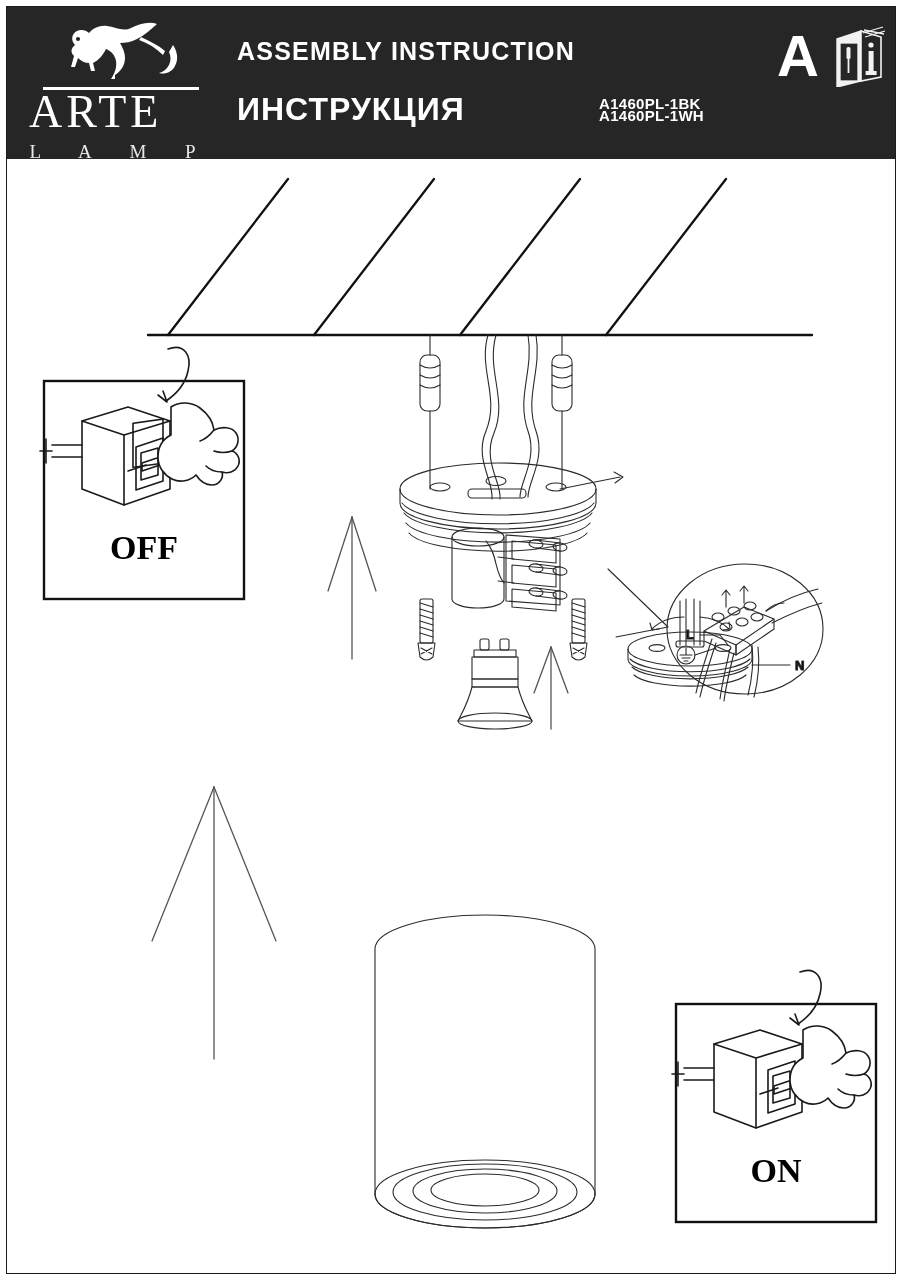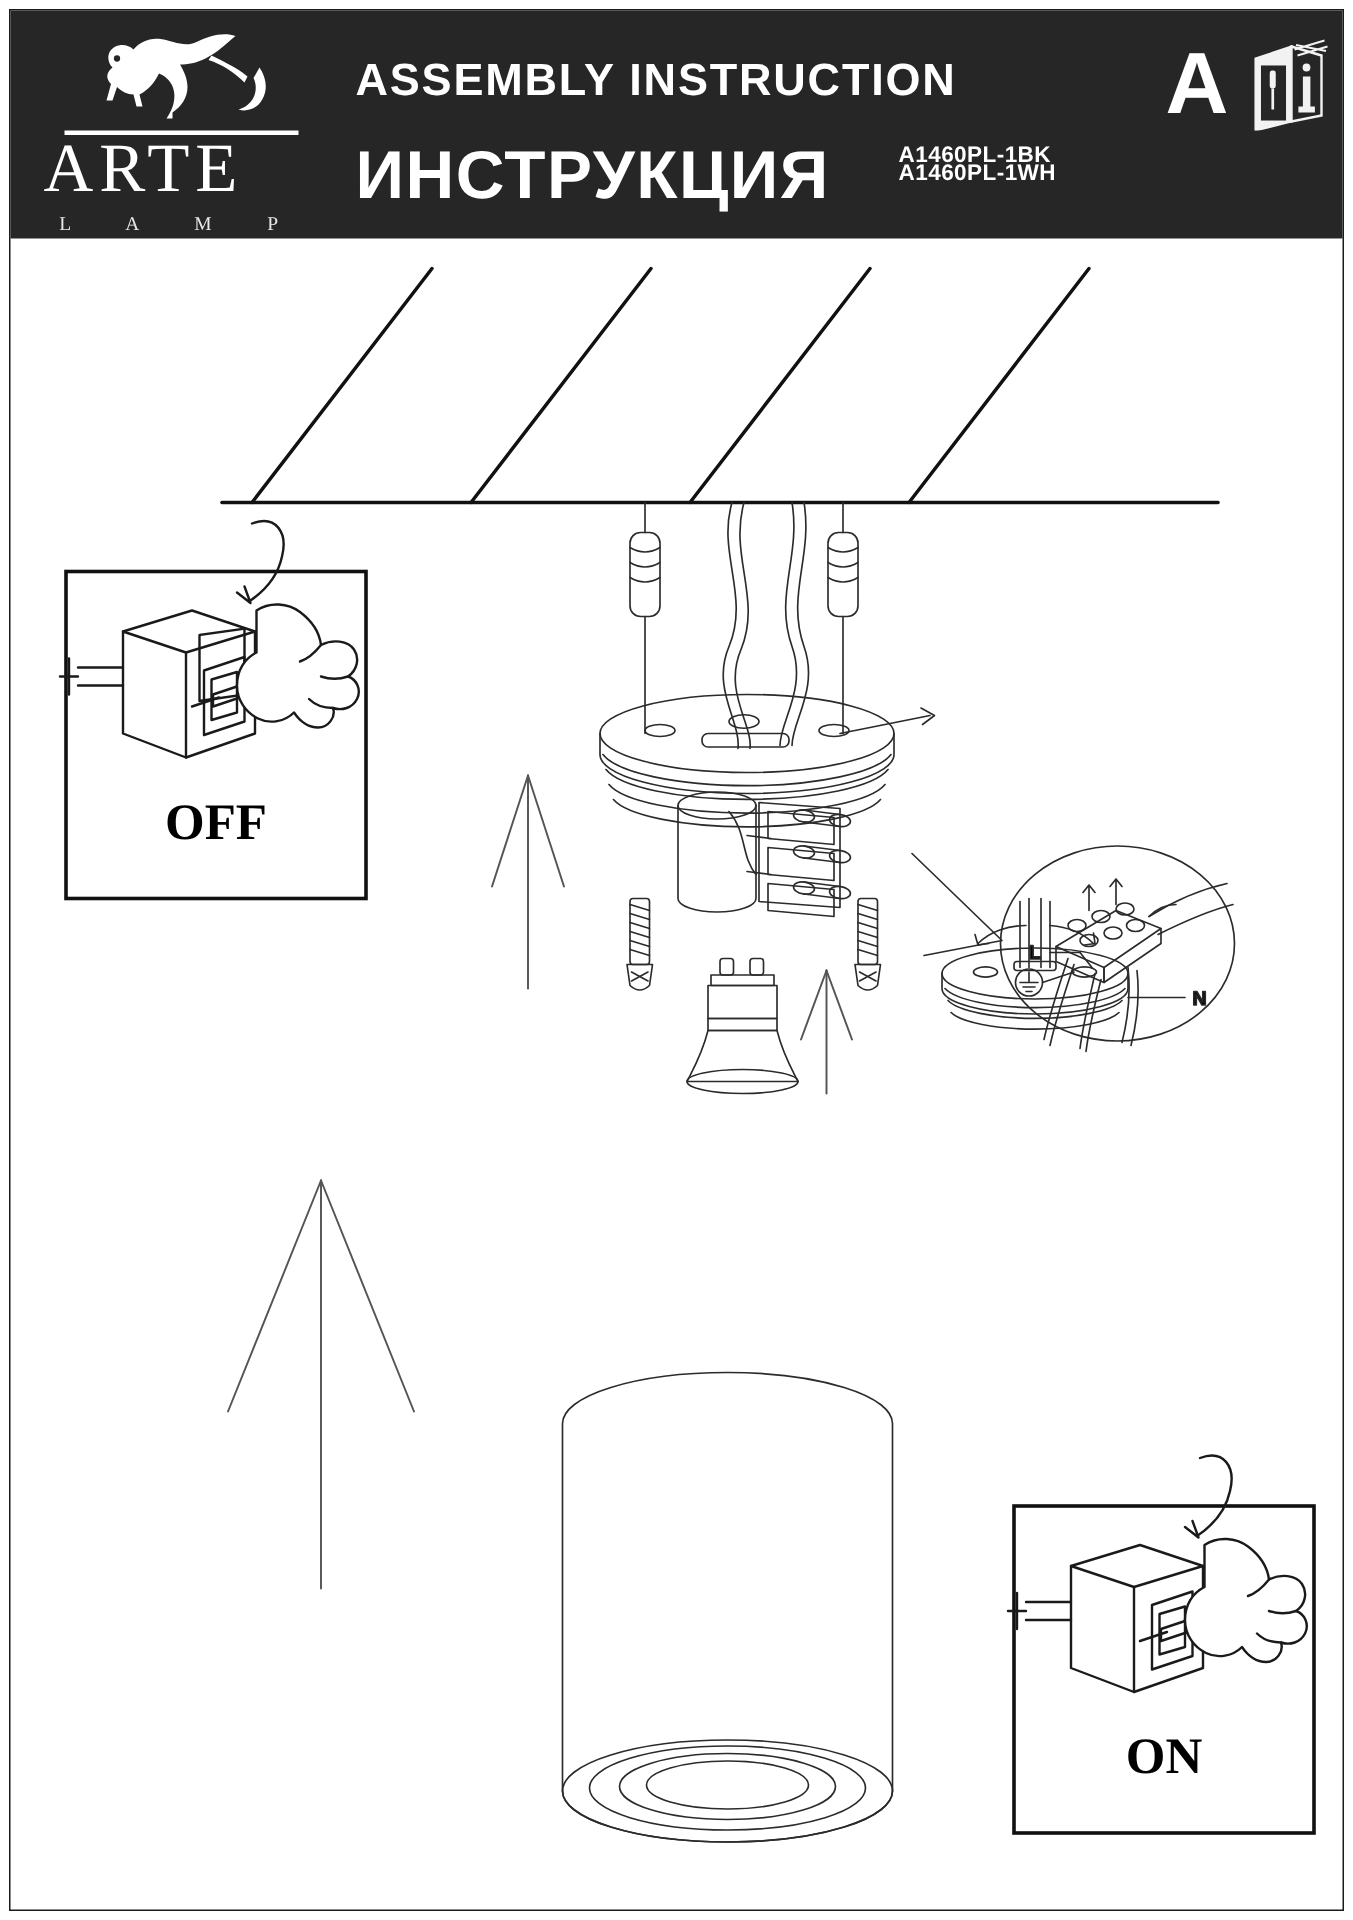--- a/index.html
+++ b/index.html
@@ -21,31 +21,31 @@
   #logo-block{position:absolute;left:22px;top:6px;width:180px;height:146px;color:#fff;}
   #logo-griffin{position:absolute;left:16px;top:2px;width:150px;height:72px;}
   #logo-rule{position:absolute;left:14px;top:74px;width:156px;height:2.5px;background:#fff;}
   #logo-arte{
     position:absolute;left:0;top:76px;width:184px;text-align:left;
     font-family:"Liberation Serif",serif;font-size:46px;letter-spacing:4px;
     color:#ffffff;line-height:46px;
   }
   #logo-lamp{
     position:absolute;left:0;top:128px;width:184px;text-align:center;
-    font-family:"Liberation Serif",serif;font-size:13px;letter-spacing:17px;
+    font-family:"Liberation Serif",serif;font-size:19px;letter-spacing:17px;
     color:#e8e8e8;
   }
   #title-en{
     position:absolute;left:230px;top:30px;width:560px;
-    font-size:30px;font-weight:bold;color:#ffffff;letter-spacing:1.2px;
+    font-size:25px;font-weight:bold;color:#ffffff;letter-spacing:1.2px;
     white-space:nowrap;
   }
   #title-ru{
     position:absolute;left:230px;top:84px;
-    font-size:45px;font-weight:bold;color:#ffffff;letter-spacing:1px;
+    font-size:32px;font-weight:bold;color:#ffffff;letter-spacing:1px;
     white-space:nowrap;
   }
   .model{
     position:absolute;left:592px;font-size:15px;font-weight:bold;color:#ffffff;
     letter-spacing:0.3px;white-space:nowrap;
   }
   #model-1{top:88px;}
   #model-2{top:100px;}
   #letter-a{
     position:absolute;left:770px;top:20px;font-size:58px;font-weight:bold;

